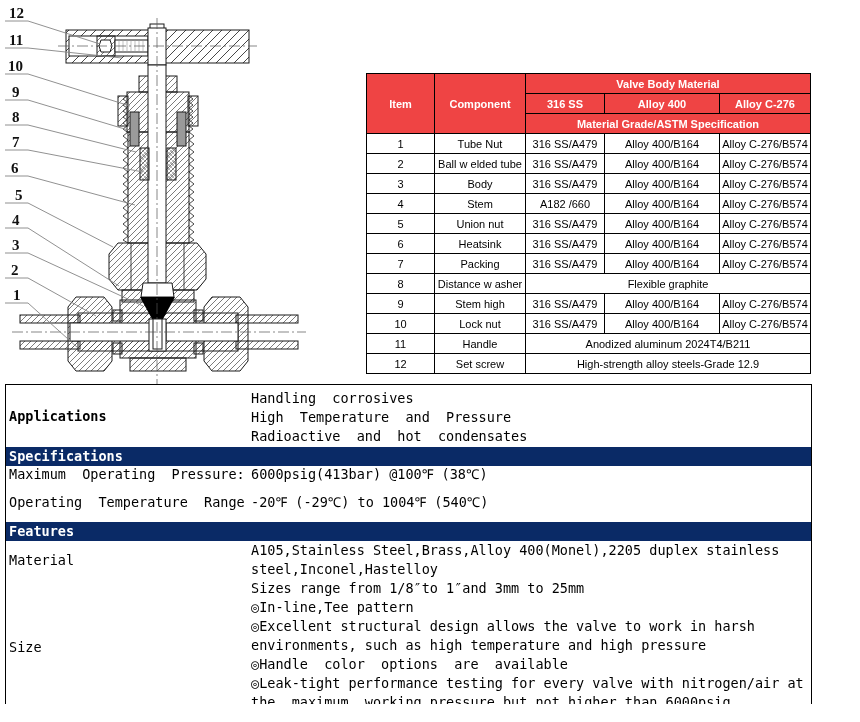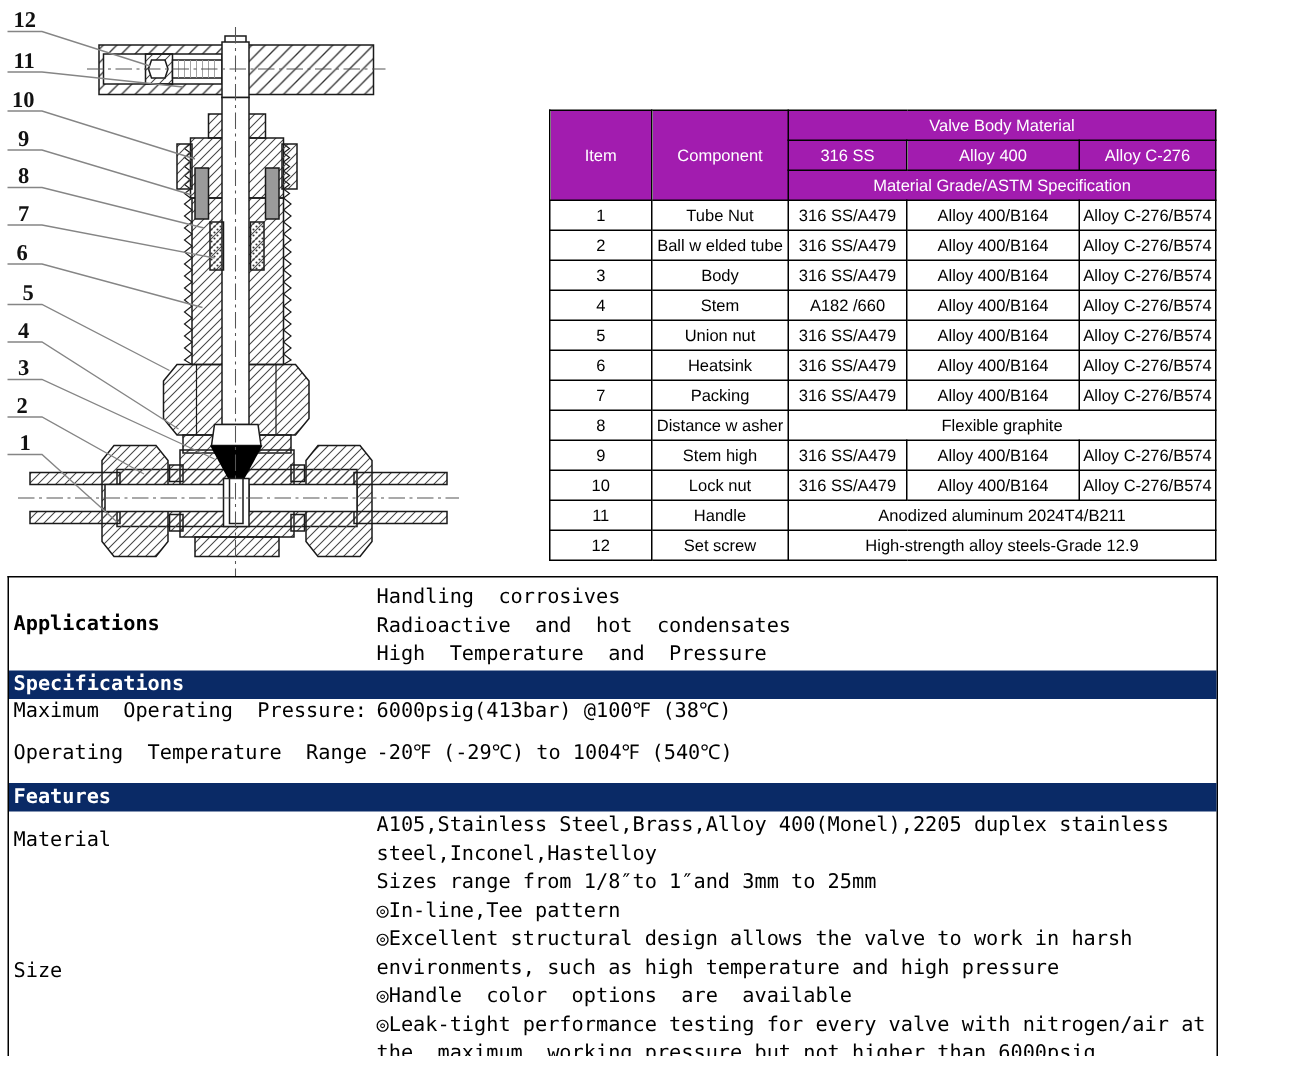--- a/index.html
+++ b/index.html
@@ -6,21 +6,21 @@
   .page{position:relative;width:860px;height:704px;background:#fff;overflow:hidden;
         font-family:"Liberation Sans",sans-serif;}
   
   .diagram{position:absolute;left:0;top:0;}
   .co{font-family:"Liberation Serif",serif;font-size:15px;font-weight:600;fill:#111;}
   
   .ptable{position:absolute;left:366px;top:73px;border-collapse:collapse;table-layout:fixed;
           width:444px;font-size:11px;color:#000;}
   .ptable td{border:1px solid #000;text-align:center;vertical-align:middle;height:19px;
              padding:0 1px;overflow:hidden;white-space:nowrap;}
-  .ptable td.hd{background:#a21caf;color:#fff;font-weight:normal;}
+  .ptable td.hd{background:#ef4444;color:#fff;font-weight:bold;}
   
   .info{position:absolute;left:5px;top:384px;width:805px;height:326px;
         border:1px solid #000;border-bottom:none;background:#fff;
         font-family:"DejaVu Sans Mono","Liberation Mono",monospace;
         font-size:13.5px;color:#000;}
   .pre{white-space:pre-wrap;}
   .irow{display:flex;}
   .lblcol{width:245px;flex:0 0 245px;padding-left:3px;box-sizing:border-box;}
   .valcol{width:560px;flex:0 0 560px;line-height:19px;}
   .bar{height:19px;line-height:18px;background:#0a2a66;color:#fff;font-weight:bold;
@@ -253,22 +253,22 @@
         </tr>
   </tbody>
     </table>
 
   <div class="info">
 
     <div class="irow approw">
       <div class="lblcol bold pre">Applications</div>
       <div class="valcol">
         <div class="pre">Handling  corrosives</div>
+        <div class="pre">High  Temperature  and  Pressure</div>
         <div class="pre">Radioactive  and  hot  condensates</div>
-        <div class="pre">High  Temperature  and  Pressure</div>
       </div>
     </div>
 
     <div class="bar pre">Specifications</div>
 
     <div class="irow specrow">
       <div class="lblcol pre">Maximum  Operating  Pressure:</div>
       <div class="valcol pre">6000psig(413bar) @100℉ (38℃)</div>
     </div>
     <div class="irow specrow">

